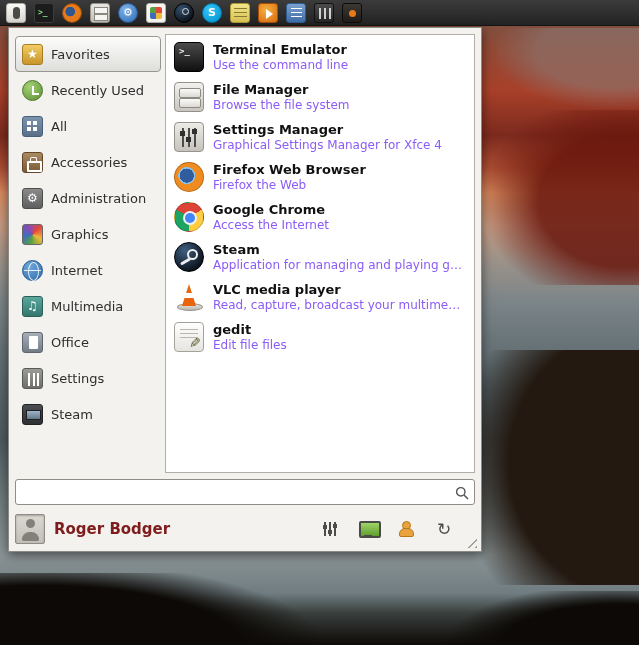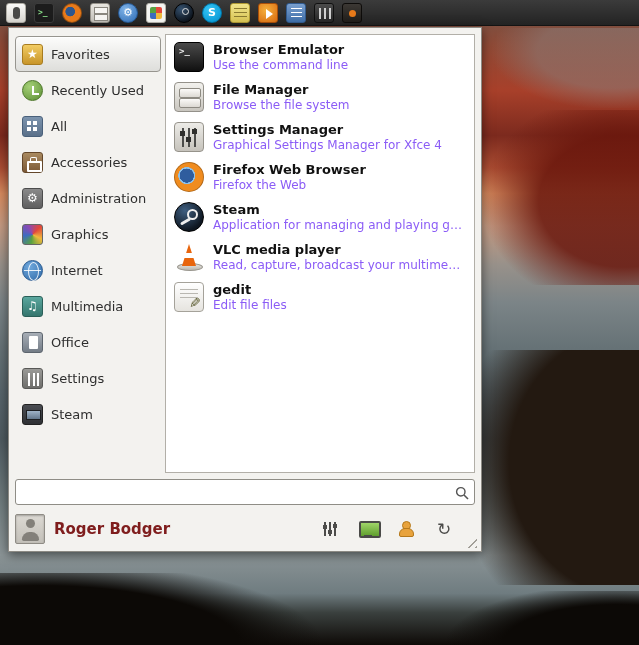--- a/index.html
+++ b/index.html
@@ -317,21 +317,21 @@
       <div class="cat">
           <span class="ci ci-system"></span>
           <span>Steam</span>
         </div>
     </div>
 
     <div class="apps">
       <div class="app">
         <span class="ai ai-terminal"></span>
         <div class="app-text">
-            <div class="app-name">Browser Emulator</div>
+            <div class="app-name">Terminal Emulator</div>
             <div class="app-desc">Use the command line</div>
           </div>
       </div>
       <div class="app">
         <span class="ai ai-files"></span>
         <div class="app-text">
             <div class="app-name">File Manager</div>
             <div class="app-desc">Browse the file system</div>
           </div>
       </div>
@@ -340,20 +340,27 @@
         <div class="app-text">
             <div class="app-name">Settings Manager</div>
             <div class="app-desc">Graphical Settings Manager for Xfce 4</div>
           </div>
       </div>
       <div class="app">
         <span class="ai ai-firefox"></span>
         <div class="app-text">
             <div class="app-name">Firefox Web Browser</div>
             <div class="app-desc">Firefox the Web</div>
+          </div>
+      </div>
+      <div class="app">
+        <span class="ai ai-chrome"></span>
+        <div class="app-text">
+            <div class="app-name">Google Chrome</div>
+            <div class="app-desc">Access the Internet</div>
           </div>
       </div>
       <div class="app">
         <span class="ai ai-steam"></span>
         <div class="app-text">
             <div class="app-name">Steam</div>
             <div class="app-desc">Application for managing and playing ga...</div>
           </div>
       </div>
       <div class="app">

